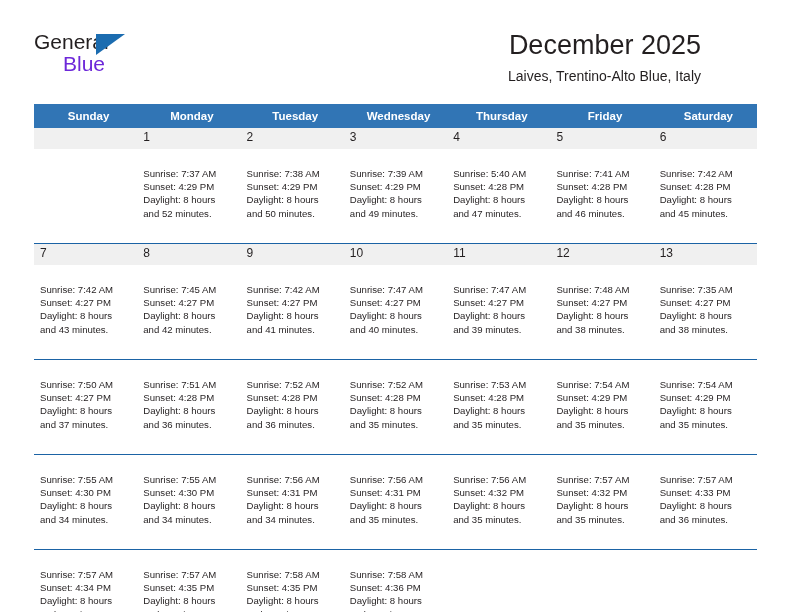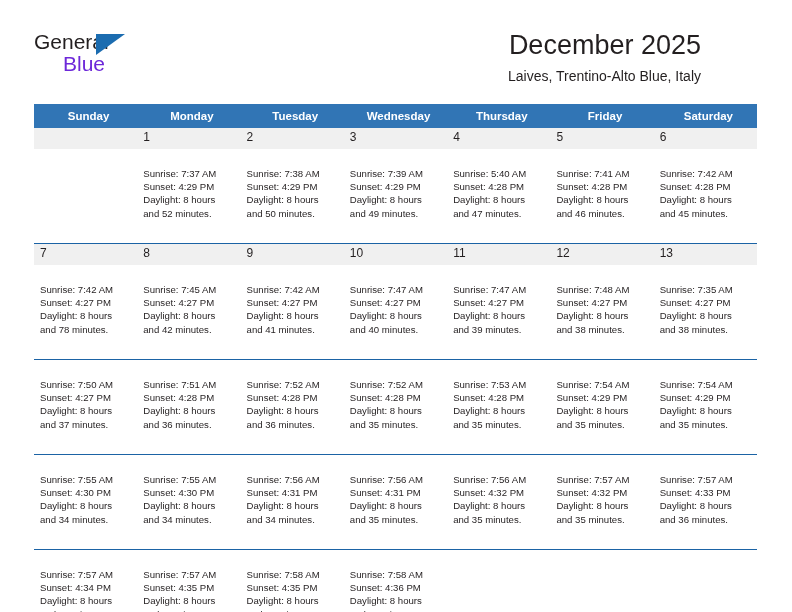--- a/index.html
+++ b/index.html
@@ -236,21 +236,21 @@
           <td>10</td>
           <td>11</td>
           <td>12</td>
           <td>13</td>
         </tr>
         <tr class="info-row">
           <td>
             <div class="info-line">Sunrise: 7:42 AM</div>
             <div class="info-line">Sunset: 4:27 PM</div>
             <div class="info-line">Daylight: 8 hours</div>
-            <div class="info-line">and 78 minutes.</div>
+            <div class="info-line">and 43 minutes.</div>
           </td>
           <td>
             <div class="info-line">Sunrise: 7:45 AM</div>
             <div class="info-line">Sunset: 4:27 PM</div>
             <div class="info-line">Daylight: 8 hours</div>
             <div class="info-line">and 42 minutes.</div>
           </td>
           <td>
             <div class="info-line">Sunrise: 7:42 AM</div>
             <div class="info-line">Sunset: 4:27 PM</div>

